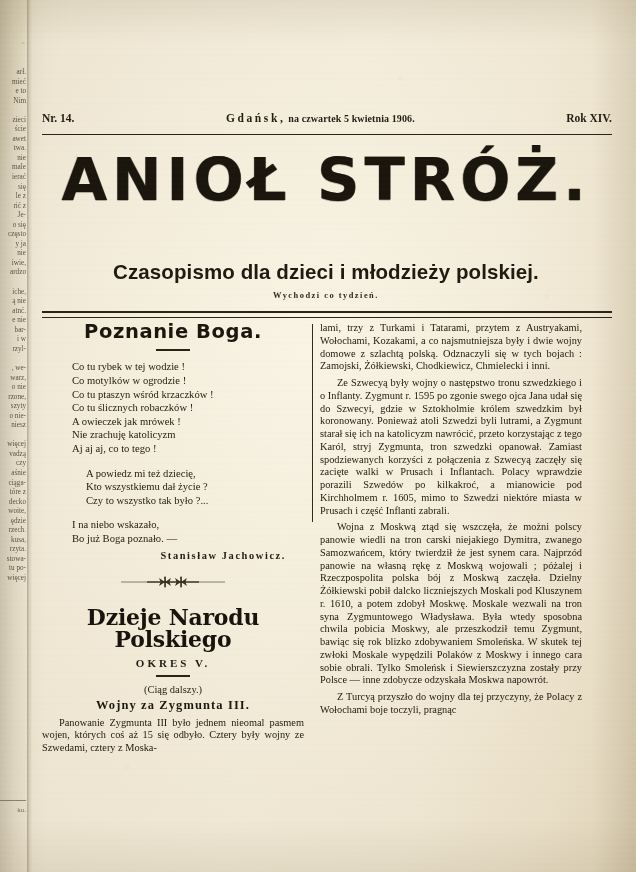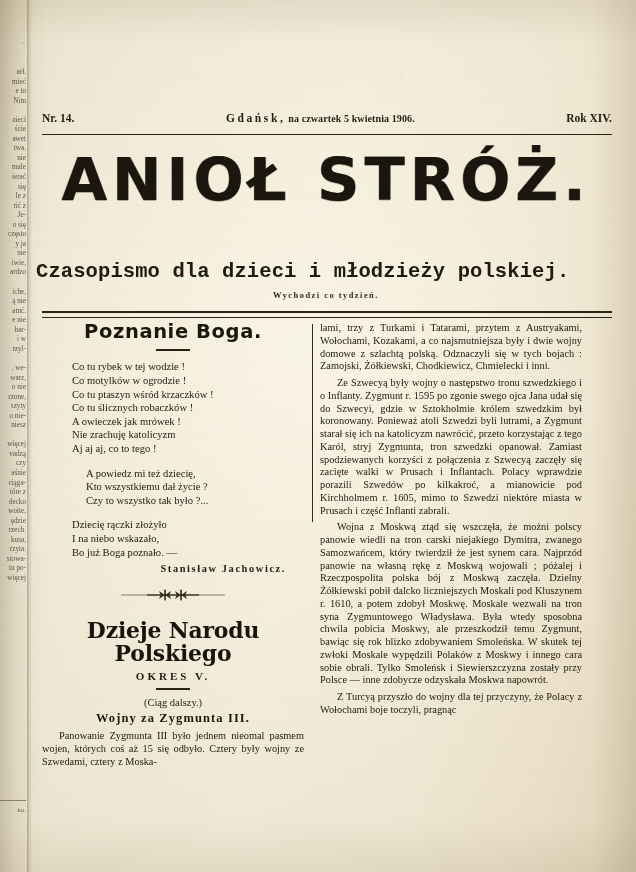--- a/index.html
+++ b/index.html
@@ -186,22 +186,22 @@
     line-height: 1;
     text-shadow:
       0.6px 0 0 rgba(28,24,16,0.55),
       -0.6px 0 0 rgba(28,24,16,0.35),
       0 0.7px 0 rgba(28,24,16,0.30);
   }
   .subtitle {
     position: absolute;
     left: 0; right: 0;
     top: 260px;
-    text-align: left;
-    font-family: Liberation Mono, monospace;
+    text-align: center;
+    font-family: Liberation Sans, sans-serif;
     font-weight: bold;
     font-size: 20.5px;
     letter-spacing: 0.1px;
     color: #221d14;
   }
   .frequency {
     position: absolute;
     left: 0; right: 0;
     top: 291px;
     text-align: center;
@@ -474,21 +474,20 @@
             <div class="line">A owieczek jak mrówek !</div>
             <div class="line">Nie zrachuję katolicyzm</div>
             <div class="line">Aj aj aj, co to tego !</div>
           </div>
           <div class="stanza">
             <div class="line indent">A powiedz mi też dziecię,</div>
             <div class="line indent">Kto wszystkiemu dał życie ?</div>
             <div class="line indent">Czy to wszystko tak było ?...</div>
           </div>
           <div class="stanza">
-            <div class="line">Dziecię rączki złożyło</div>
             <div class="line">I na niebo wskazało,</div>
             <div class="line">Bo już Boga poznało. —</div>
           </div>
         </div>
 
       <div class="byline">Stanisław Jachowicz.</div>
 
       <div class="ornament">
         <svg width="104" height="12" viewBox="0 0 104 12" aria-hidden="true">
           <line x1="0" y1="6" x2="26" y2="6" stroke="#6b6148" stroke-width="0.8"></line>

